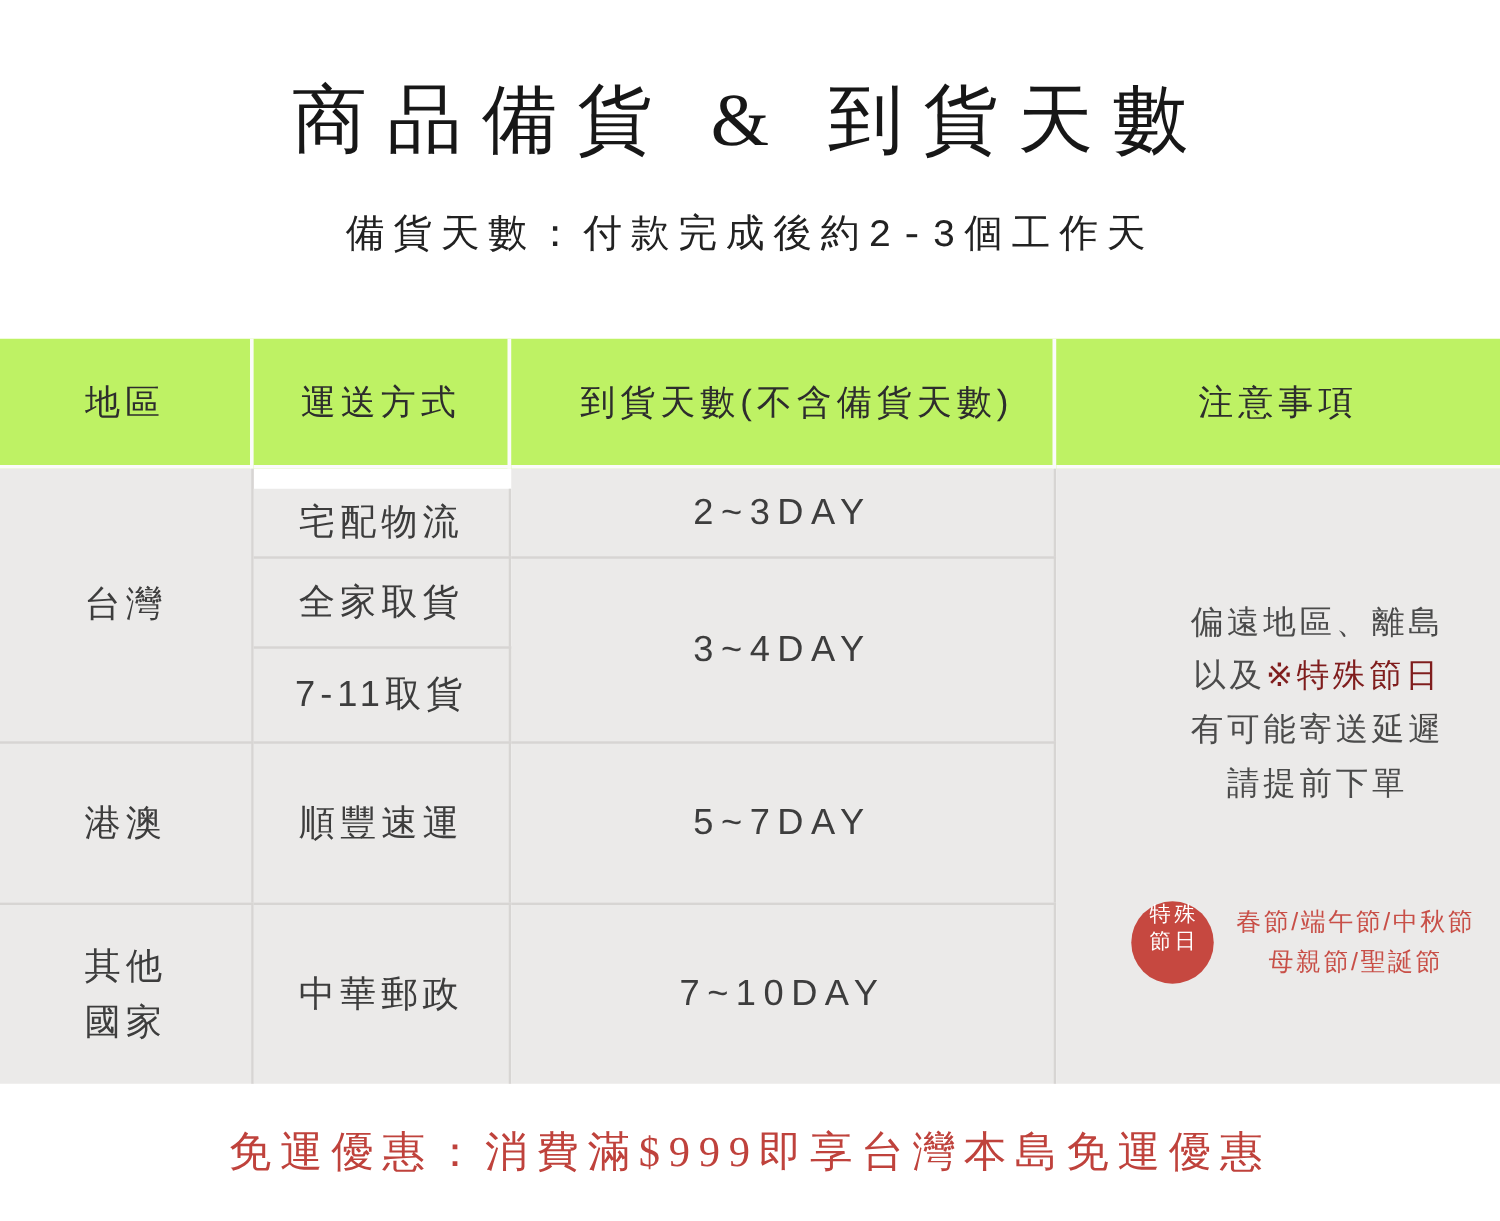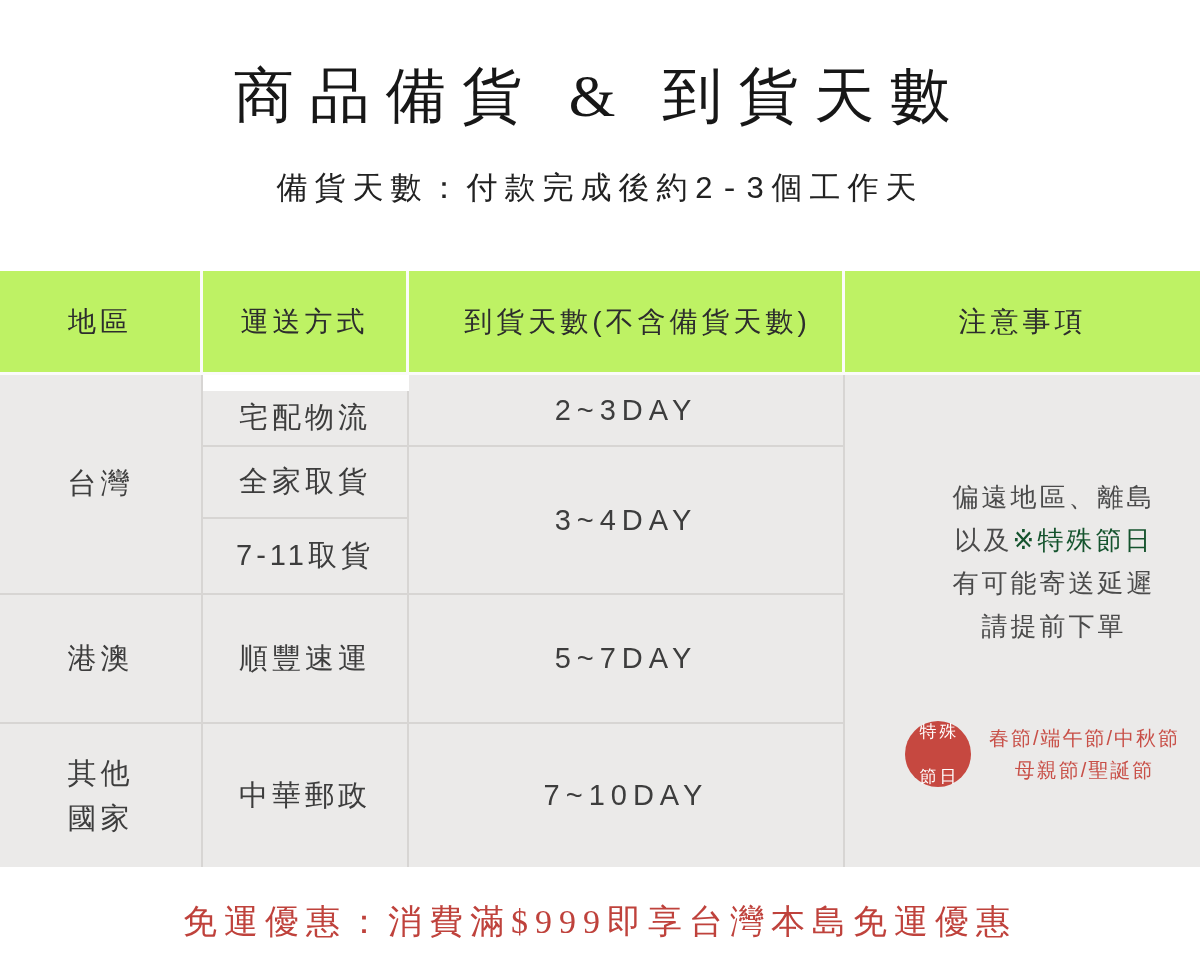--- a/index.html
+++ b/index.html
@@ -63,29 +63,29 @@
     grid-area:2/4/span 5/auto;
     background:#ebeae9;
     display:block;
     padding:101px 10px 0 60px;
   }
   .notes-text {
     margin-left:13px;
     font-size:26px; line-height:43px; letter-spacing:3px; color:#4b4b4b;
     white-space:nowrap;
   }
-  .red { color:#14532d; }
+  .red { color:#7f1d1d; }
   .badge-row {
     margin-top:73px;
     display:flex; align-items:center;
   }
   .badge-circle {
     width:66px; height:66px; border-radius:50%;
     background:#c64840; color:#ffffff;
-    display:flex; flex-direction:column; align-items:center; justify-content:space-between;
+    display:flex; flex-direction:column; align-items:center; justify-content:flex-start;
     font-size:17px; line-height:21px; letter-spacing:3px; text-indent:3px;
     flex:0 0 auto;
   }
   .holidays {
     margin-left:18px;
     font-size:20px; line-height:32px; letter-spacing:2px; color:#c84f47;
     white-space:nowrap;
   }
   
   .footer {

